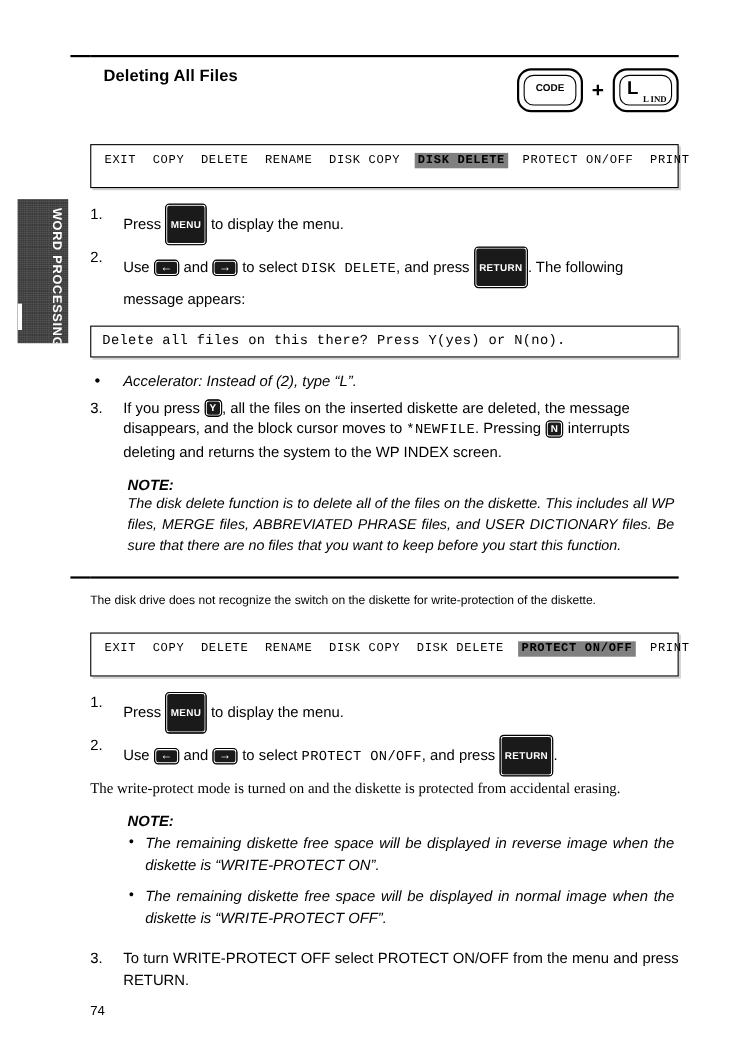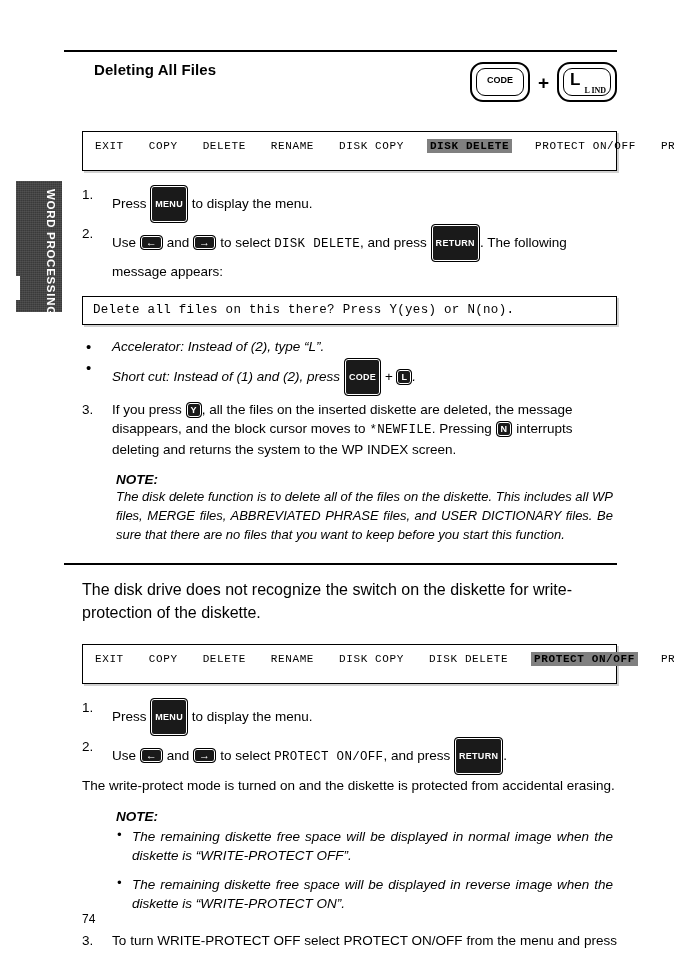--- a/index.html
+++ b/index.html
@@ -157,21 +157,21 @@
     font-size: 11px;
     letter-spacing: 0.6px;
     box-shadow: 2px 2px 0 rgba(0,0,0,0.18);
   }
   .screen-box.msg {
     padding: 6px 10px 7px 10px;
   }
   .menu-row {
     display: flex;
     align-items: center;
-    gap: 21px;
+    gap: 11px;
     white-space: nowrap;
   }
   .menu-item { padding: 1px 2px; }
   .menu-item.selected {
     background: #808080;
     color: #000;
     font-weight: bold;
     padding: 1px 3px;
   }
 
@@ -284,21 +284,21 @@
   ul.note-bullets > li::before {
     content: "\2022";
     position: absolute;
     left: 1px;
     top: -1px;
     font-size: 13px;
   }
   .justify { text-align: justify; }
 
   p.para {
-    font-size: 16px;
+    font-size: 11px;
     line-height: 1.45;
     margin: 13px 0 0 0;
   }
 
   .page-number {
     position: absolute;
     left: 82px;
     top: 912px;
     font-size: 12px;
   }
@@ -356,23 +356,20 @@
     <div style="height:13px"></div>
 
     <div class="screen-box msg">
       <span class="mono">Delete all files on this there?  Press Y(yes) or N(no).</span>
     </div>
 
     <ul class="bullets">
       <li>
         <span class="bib">Accelerator:</span><span class="bi"> Instead of (2), type “L”.</span>
       </li>
-      <li>
-        <span class="bib">Short cut:</span><span class="bi"> Instead of (1) and (2), press </span><span class="kbadge">CODE</span><span class="bi"> + </span><span class="kbadge sq">L</span><span class="bi">.</span>
-      </li>
     </ul>
 
     <ol class="steps" style="margin-top:4px">
       <li>
         <span class="num">3.</span><span>If you press </span><span class="kbadge sq">Y</span><span>, all the files on the inserted diskette are deleted, the message disappears, and the block cursor moves to </span><span class="mono">*NEWFILE</span><span>. Pressing </span><span class="kbadge sq">N</span><span> interrupts deleting and returns the system to the WP INDEX screen.</span>
       </li>
     </ol>
 
     <div class="note">
       <div class="note-title">NOTE:</div>
@@ -402,27 +399,27 @@
 
     <ol class="steps">
       <li>
         <span class="num">1.</span><span>Press </span><span class="kbadge">MENU</span><span> to display the menu.</span>
       </li>
       <li>
         <span class="num">2.</span><span>Use </span><span class="kbadge arrow">←</span><span> and </span><span class="kbadge arrow">→</span><span> to select </span><span class="mono">PROTECT ON/OFF</span><span>, and press </span><span class="kbadge">RETURN</span><span>.</span>
       </li>
     </ol>
 
-    <div style="font-size:13.5px;line-height:1.45;margin-top:1px;">The write-protect mode is turned on and the diskette is protected from accidental erasing.</div>
+    <div style="font-size:13.5px;line-height:1.45;margin-top:1px;font-family:Liberation Serif, serif;">The write-protect mode is turned on and the diskette is protected from accidental erasing.</div>
 
     <div class="note">
       <div class="note-title">NOTE:</div>
       <ul class="note-bullets">
+        <li class="justify">The remaining diskette free space will be displayed in reverse image when the diskette is “WRITE-PROTECT ON”.</li>
         <li class="justify">The remaining diskette free space will be displayed in normal image when the diskette is “WRITE-PROTECT OFF”.</li>
-        <li class="justify">The remaining diskette free space will be displayed in reverse image when the diskette is “WRITE-PROTECT ON”.</li>
       </ul>
     </div>
 
     <div style="height:2px"></div>
 
     <ol class="steps" style="margin-top:6px">
       <li class="justify">
         <span class="num">3.</span><span>To turn WRITE-PROTECT OFF select PROTECT ON/OFF from the menu and press RETURN.</span>
       </li>
     </ol>

